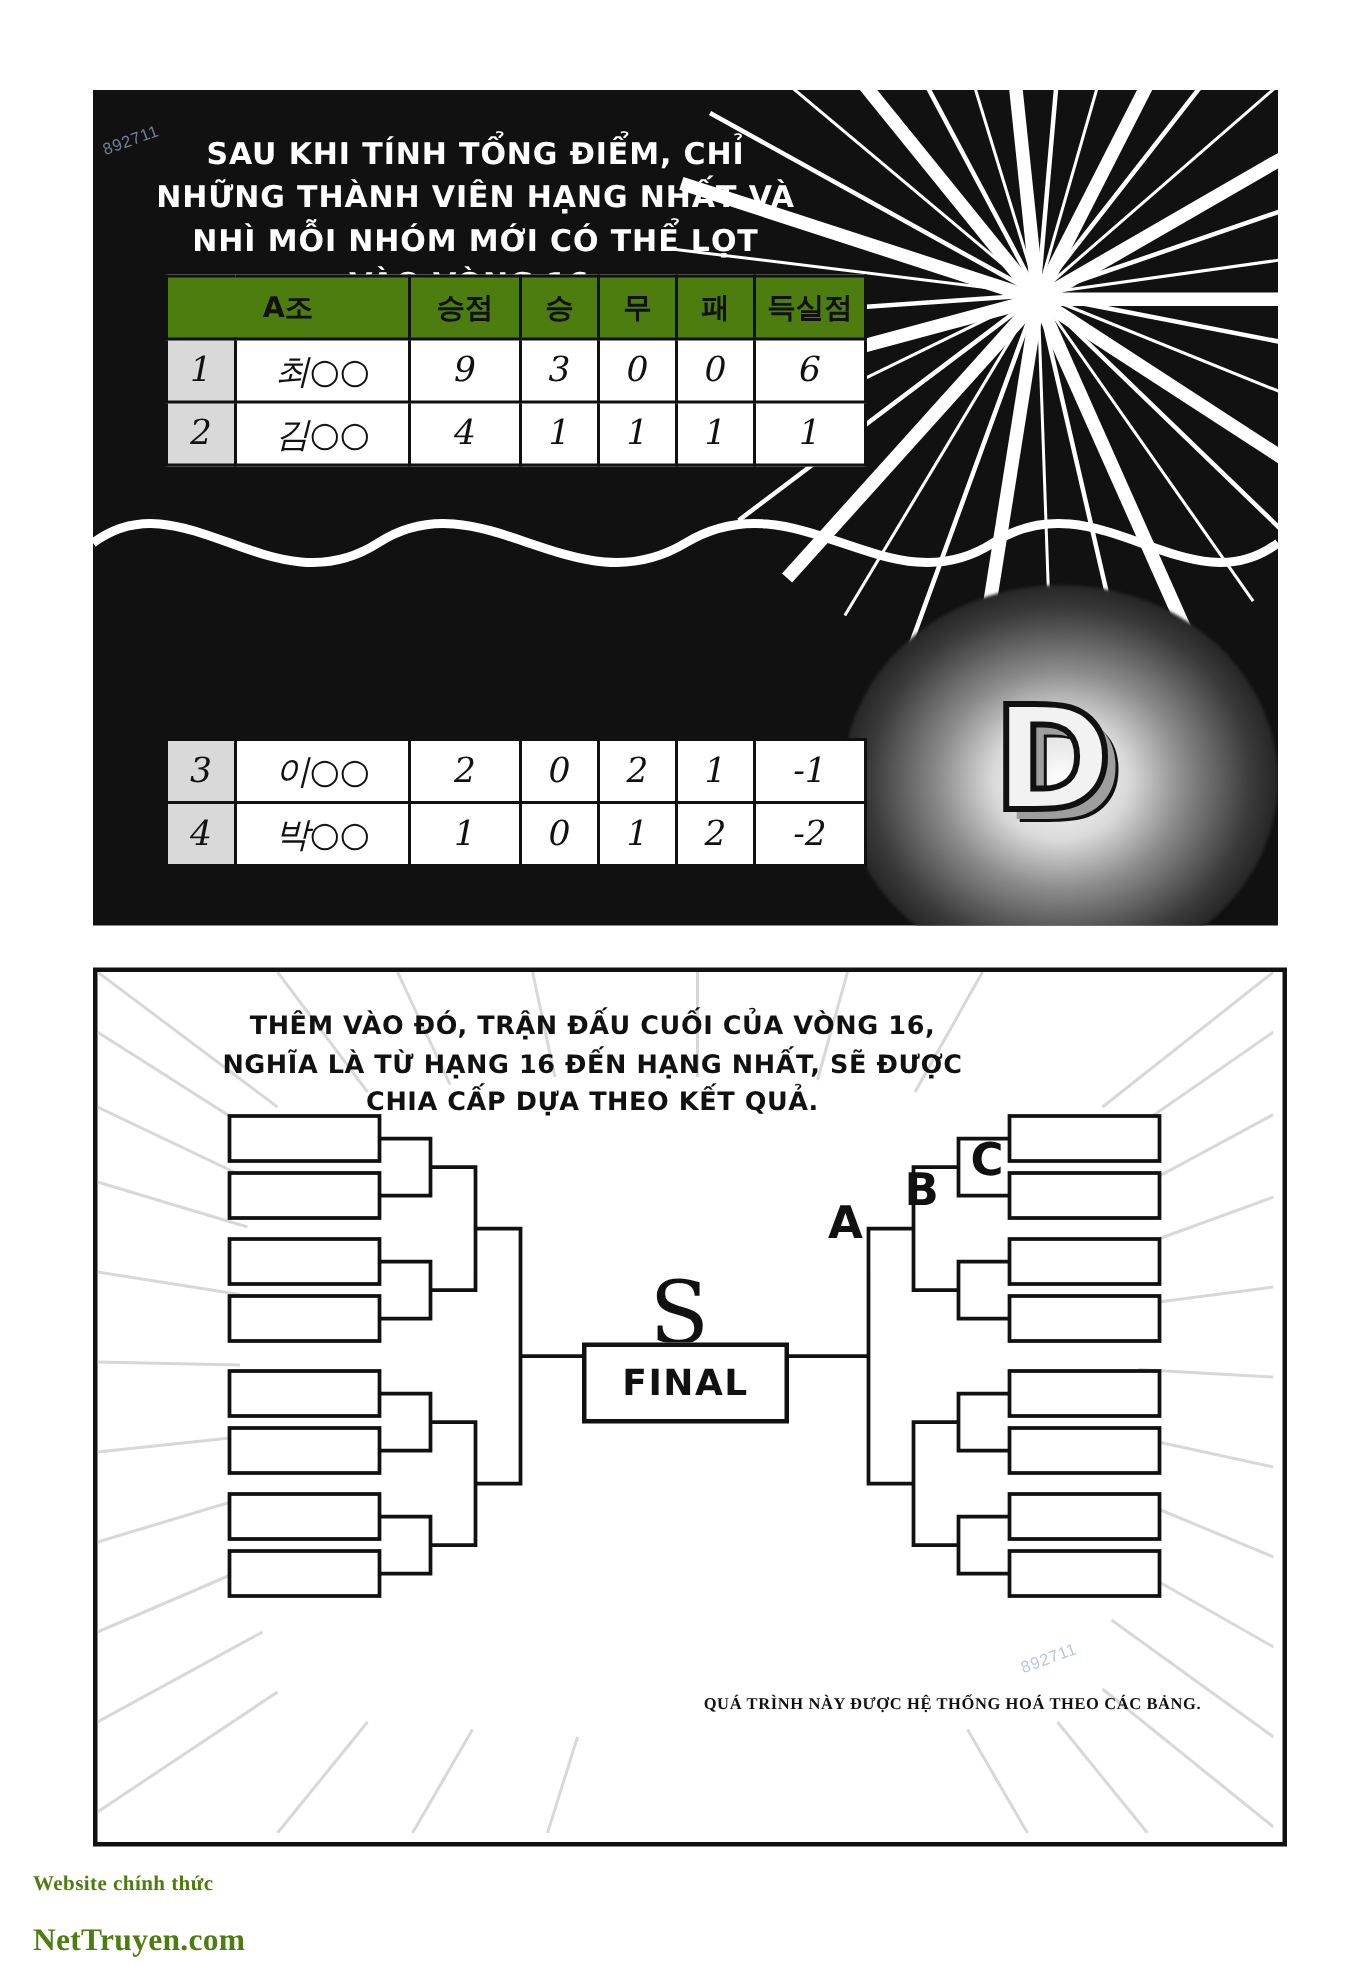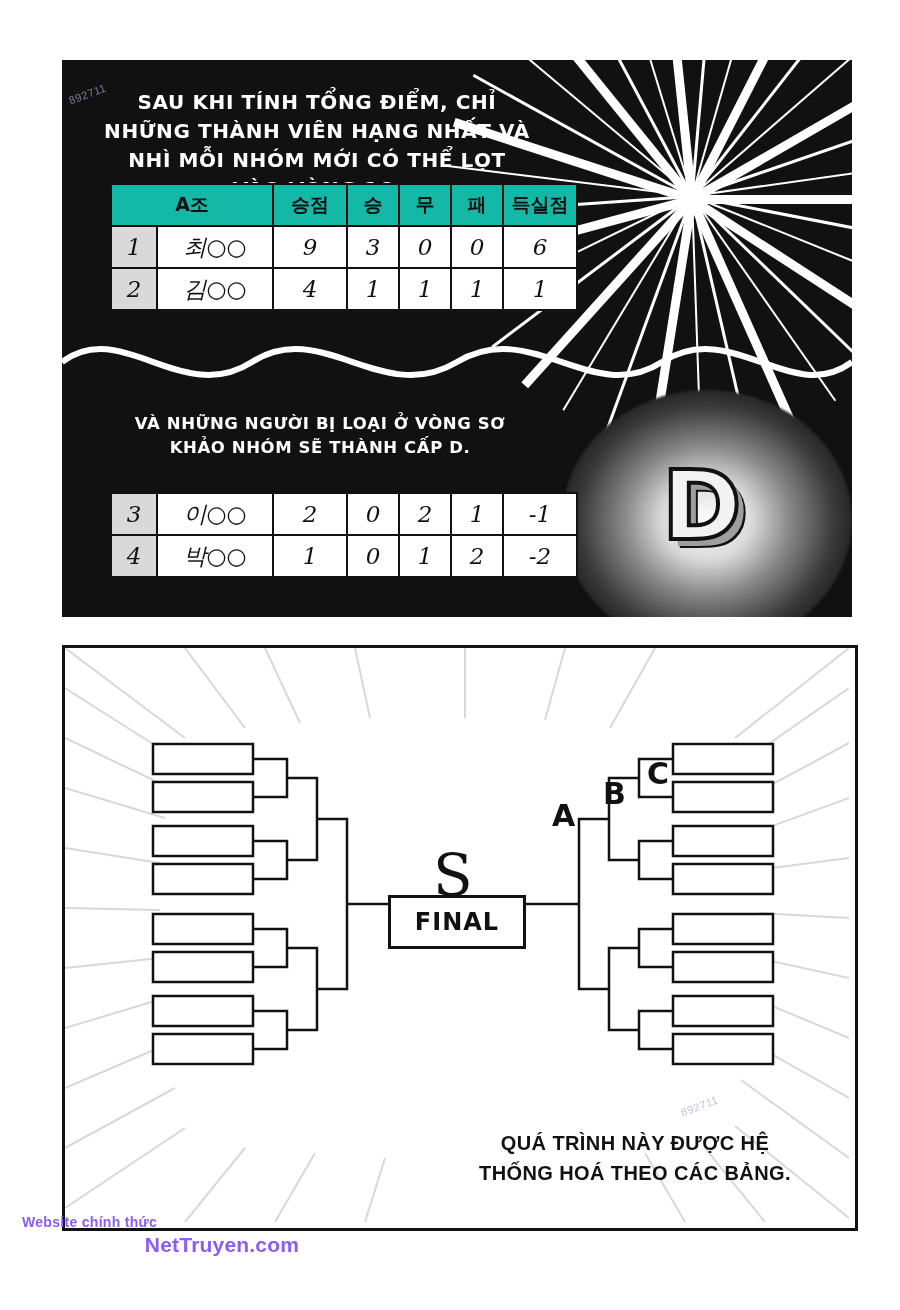--- a/index.html
+++ b/index.html
@@ -94,21 +94,21 @@
     border-collapse: collapse;
     background: #fff;
   }
   table.standings th, table.standings td {
     border: 2px solid #111;
     text-align: center;
     vertical-align: middle;
     color: #111;
   }
   table.standings thead th {
-    background: #14b8a6;
+    background: #4d7c0f;
     font-size: 19px;
     font-weight: 700;
     height: 38px;
     font-family: "DejaVu Sans", sans-serif;
   }
   table.standings td {
     height: 38px;
     font-size: 23px;
     font-family: "DejaVu Serif", serif;
     font-style: italic;
@@ -202,23 +202,23 @@
     letter-spacing: .4px;
   }
   #bottom-caption-2 {
     position: absolute;
     left: 400px;
     top: 480px;
     width: 340px;
     text-align: center;
     color: #111;
     font-weight: 700;
-    font-size: 20px;
+    font-size: 11px;
     line-height: 1.5;
-    font-family: Liberation Sans, sans-serif;
+    font-family: Liberation Serif, serif;
     letter-spacing: .4px;
   }
   #bracket {
     position: absolute;
     left: 0;
     top: 90px;
     width: 784px;
     height: 400px;
   }
   .bracket-label {
@@ -257,27 +257,27 @@
     font-size: 58px;
     color: #111;
     font-weight: 400;
     font-family: "DejaVu Serif", serif;
   }
 
   
   #footer {
     position: absolute;
     left: 22px;
-    top: 1214px;
+    top: 1249px;
     width: 400px;
-    color: #8b5cf6;
-    font-family: Liberation Sans, sans-serif;
+    color: #4d7c0f;
+    font-family: Liberation Serif, serif;
   }
   #footer .line1 { font-size: 14px; font-weight: 700; letter-spacing: .3px; }
-  #footer .line2 { font-size: 21px; font-weight: 700; margin-top: 3px; letter-spacing: .2px; text-align: center; }
+  #footer .line2 { font-size: 21px; font-weight: 700; margin-top: 16px; letter-spacing: .2px; }
 </style>
 </head>
 <body>
 
 <div id="panel-top">
 
   <div class="watermark" id="wm-1">892711</div>
 
   <div id="burst">
     <div class="ray thick" style="transform: rotate(0deg)"></div>
@@ -351,21 +351,20 @@
     </tbody>
   </table>
 
   <svg id="wave" viewBox="0 0 790 80" preserveAspectRatio="none">
     <path d="M0,40 C 60,-5 120,85 190,40 C 260,-5 320,85 395,40 C 470,-5 530,85 600,40 C 670,-5 730,85 790,40" fill="none" stroke="#ffffff" stroke-width="6"></path>
   </svg>
 
   <div id="glow"></div>
   <div id="bigD">D</div>
 
-  <div id="mid-caption" class="speech-white">VÀ NHỮNG NGƯỜI BỊ LOẠI Ở VÒNG SƠ KHẢO NHÓM SẼ THÀNH CẤP D.</div>
 
   <table class="standings" id="table-bottom">
     <tbody>
       <tr>
         <td class="rank">3</td>
         <td class="name">이○○</td>
         <td class="num">2</td>
         <td class="num small">0</td>
         <td class="num small">2</td>
         <td class="num small">1</td>
@@ -418,20 +417,21 @@
       <line x1="500" y1="0" x2="480" y2="72"></line>
         <line x1="590" y1="0" x2="545" y2="80"></line>
       <line x1="120" y1="574" x2="180" y2="500"></line>
         <line x1="210" y1="574" x2="250" y2="505"></line>
       <line x1="300" y1="574" x2="320" y2="510"></line>
       <line x1="620" y1="574" x2="580" y2="505"></line>
         <line x1="700" y1="574" x2="640" y2="500"></line>
     </g>
   </svg>
 
+  <div id="bottom-caption">THÊM VÀO ĐÓ, TRẬN ĐẤU CUỐI CỦA VÒNG 16, NGHĨA LÀ TỪ HẠNG 16 ĐẾN HẠNG NHẤT, SẼ ĐƯỢC CHIA CẤP DỰA THEO KẾT QUẢ.</div>
 
   <svg id="bracket" viewBox="0 0 784 400">
     <g stroke="#111" stroke-width="2.5" fill="#ffffff">
 
       <rect x="88" y="6" width="100" height="30"></rect>
       <rect x="88" y="44" width="100" height="30"></rect>
       <rect x="88" y="88" width="100" height="30"></rect>
       <rect x="88" y="126" width="100" height="30"></rect>
       <rect x="88" y="176" width="100" height="30"></rect>
       <rect x="88" y="214" width="100" height="30"></rect>

